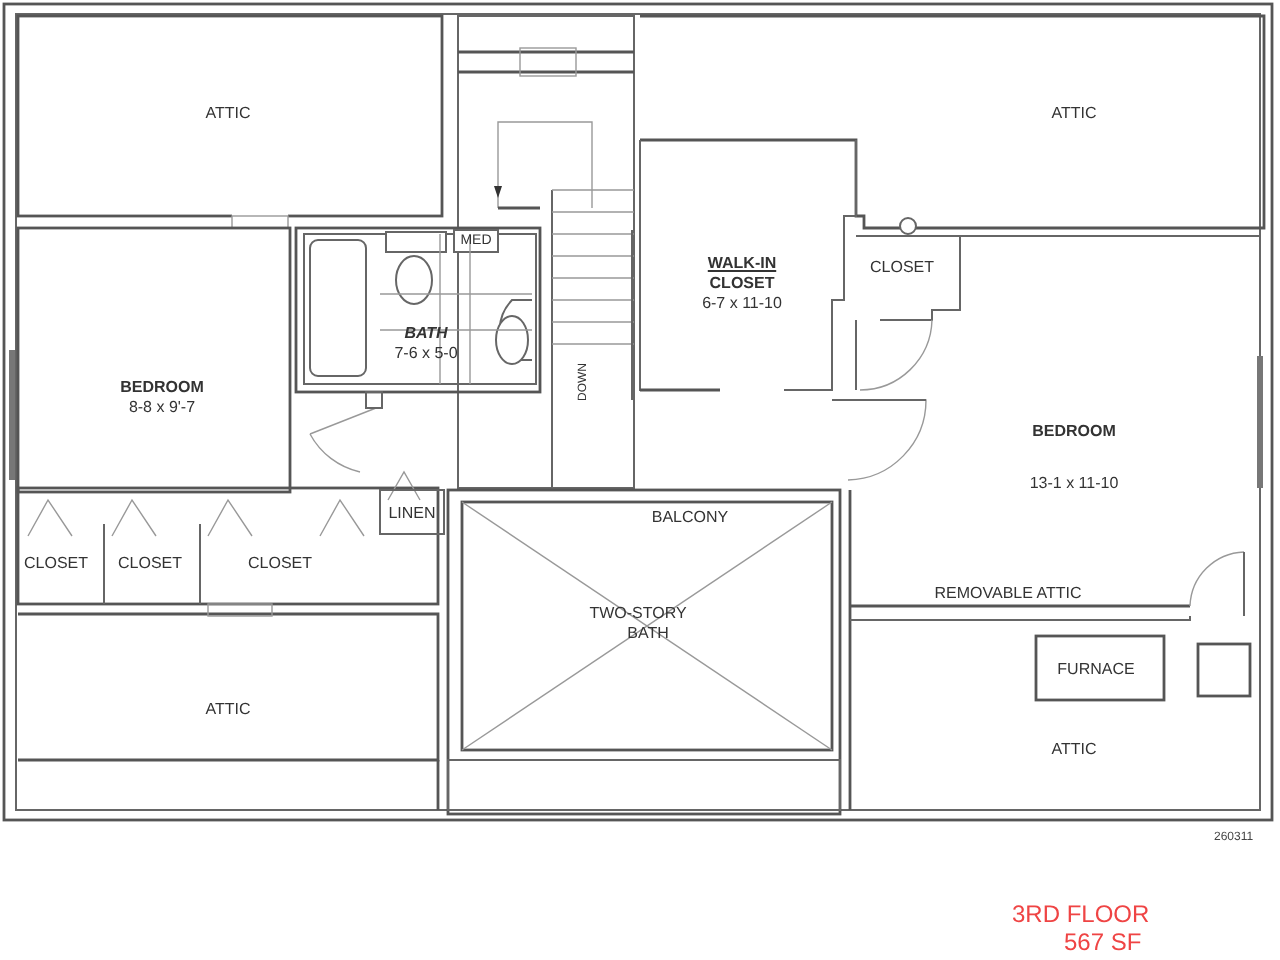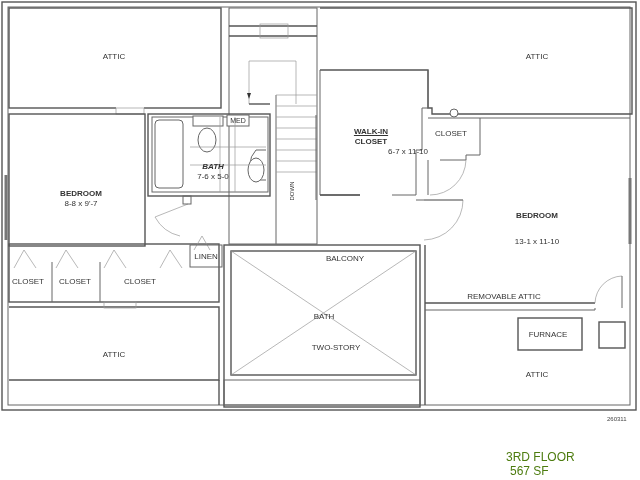--- a/index.html
+++ b/index.html
@@ -6,21 +6,21 @@
   body { width: 640px; height: 480px; overflow: hidden; position: relative; font-family: "Liberation Sans", sans-serif; }
   svg { position: absolute; left: 0; top: 0; }
   .wall { fill: none; stroke: #555; stroke-width: 1.4; }
   .wall2 { fill: none; stroke: #666; stroke-width: 1; }
   .thin { fill: none; stroke: #999; stroke-width: 0.7; }
   .fixture { fill: #fff; stroke: #666; stroke-width: 1; }
   .lbl { position: absolute; font-size: 8px; color: #333; text-align: center; white-space: nowrap; line-height: 10px; transform: translateX(-50%); }
   .lbl.bold { font-weight: bold; }
   .lbl.dim { font-size: 8px; }
   .lbl.vert { transform: translateX(-50%) rotate(-90deg); font-size: 6px; }
-  .title { position: absolute; font-size: 12px; color: #4d7c0f; line-height: 14px; }
+  .title { position: absolute; font-size: 12px; color: #ef4444; line-height: 14px; }
   .code { position: absolute; font-size: 6px; color: #444; }
 </style>
 </head>
 <body>
 
 <svg width="640" height="480" viewBox="0 0 640 480">
 
   <rect x="2" y="2" width="634" height="408" class="wall"></rect>
   <rect x="8" y="7" width="622" height="398" class="wall2"></rect>
 
@@ -131,34 +131,34 @@
 
 <div class="lbl bold" style="left:537px; top:211px;">BEDROOM</div>
 <div class="lbl dim" style="left:537px; top:221px;margin-top:16px;">13-1 x 11-10</div>
 
 <div class="lbl bold" style="left:213px; top:162px;font-style:italic;">BATH</div>
 <div class="lbl dim" style="left:213px; top:172px;">7-6 x 5-0</div>
 <div class="lbl" style="left:238px; top:116px; font-size:7px;">MED</div>
 
 <div class="lbl bold" style="left:371px; top:127px;text-decoration:underline;">WALK-IN</div>
 <div class="lbl bold" style="left:371px; top:137px;">CLOSET</div>
-<div class="lbl dim" style="left:371px; top:147px;margin-left:37px;">6-7 x 11-10</div>
+<div class="lbl dim" style="left:371px; top:147px;">6-7 x 11-10</div>
 
 <div class="lbl" style="left:451px; top:129px;">CLOSET</div>
 <div class="lbl" style="left:28px; top:277px;">CLOSET</div>
 <div class="lbl" style="left:75px; top:277px;">CLOSET</div>
 <div class="lbl" style="left:140px; top:277px;">CLOSET</div>
 <div class="lbl" style="left:206px; top:252px;">LINEN</div>
 
 <div class="lbl" style="left:292px; top:186px;">
     <span class="lbl vert" style="position:absolute; left:0; top:0;">DOWN</span>
   </div>
 
 <div class="lbl" style="left:345px; top:254px;">BALCONY</div>
-<div class="lbl" style="left:336px; top:302px;margin-top:41px;">TWO-STORY</div>
+<div class="lbl" style="left:319px; top:302px;">TWO-STORY</div>
 <div class="lbl" style="left:324px; top:312px;">BATH</div>
 
 <div class="lbl" style="left:504px; top:292px;">REMOVABLE ATTIC</div>
 <div class="lbl" style="left:548px; top:330px;">FURNACE</div>
 
 <div class="code" style="left:607px; top:416px;">260311</div>
 <div class="title" style="left:506px; top:450px;">3RD FLOOR</div>
-<div class="title" style="left:510px; top:464px;">567 SF</div>
+<div class="title" style="left:532px; top:464px;">567 SF</div>
 
 </body></html>

